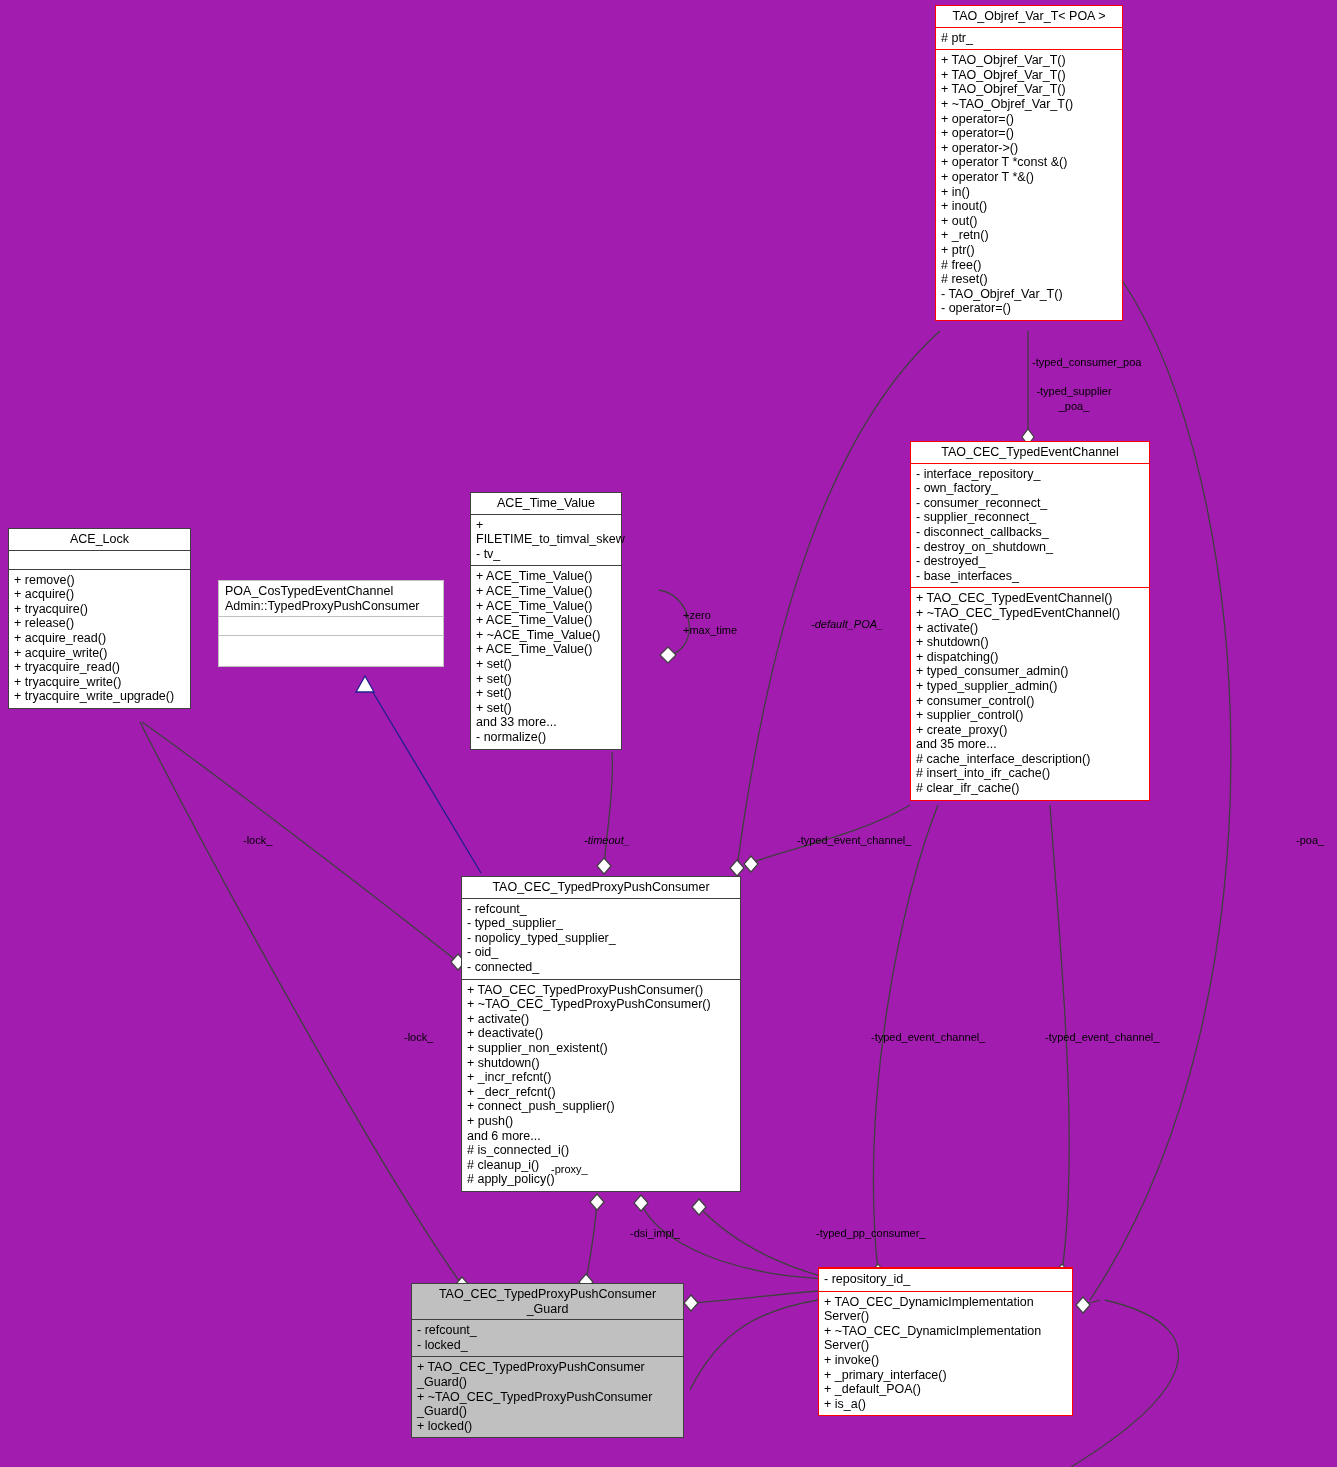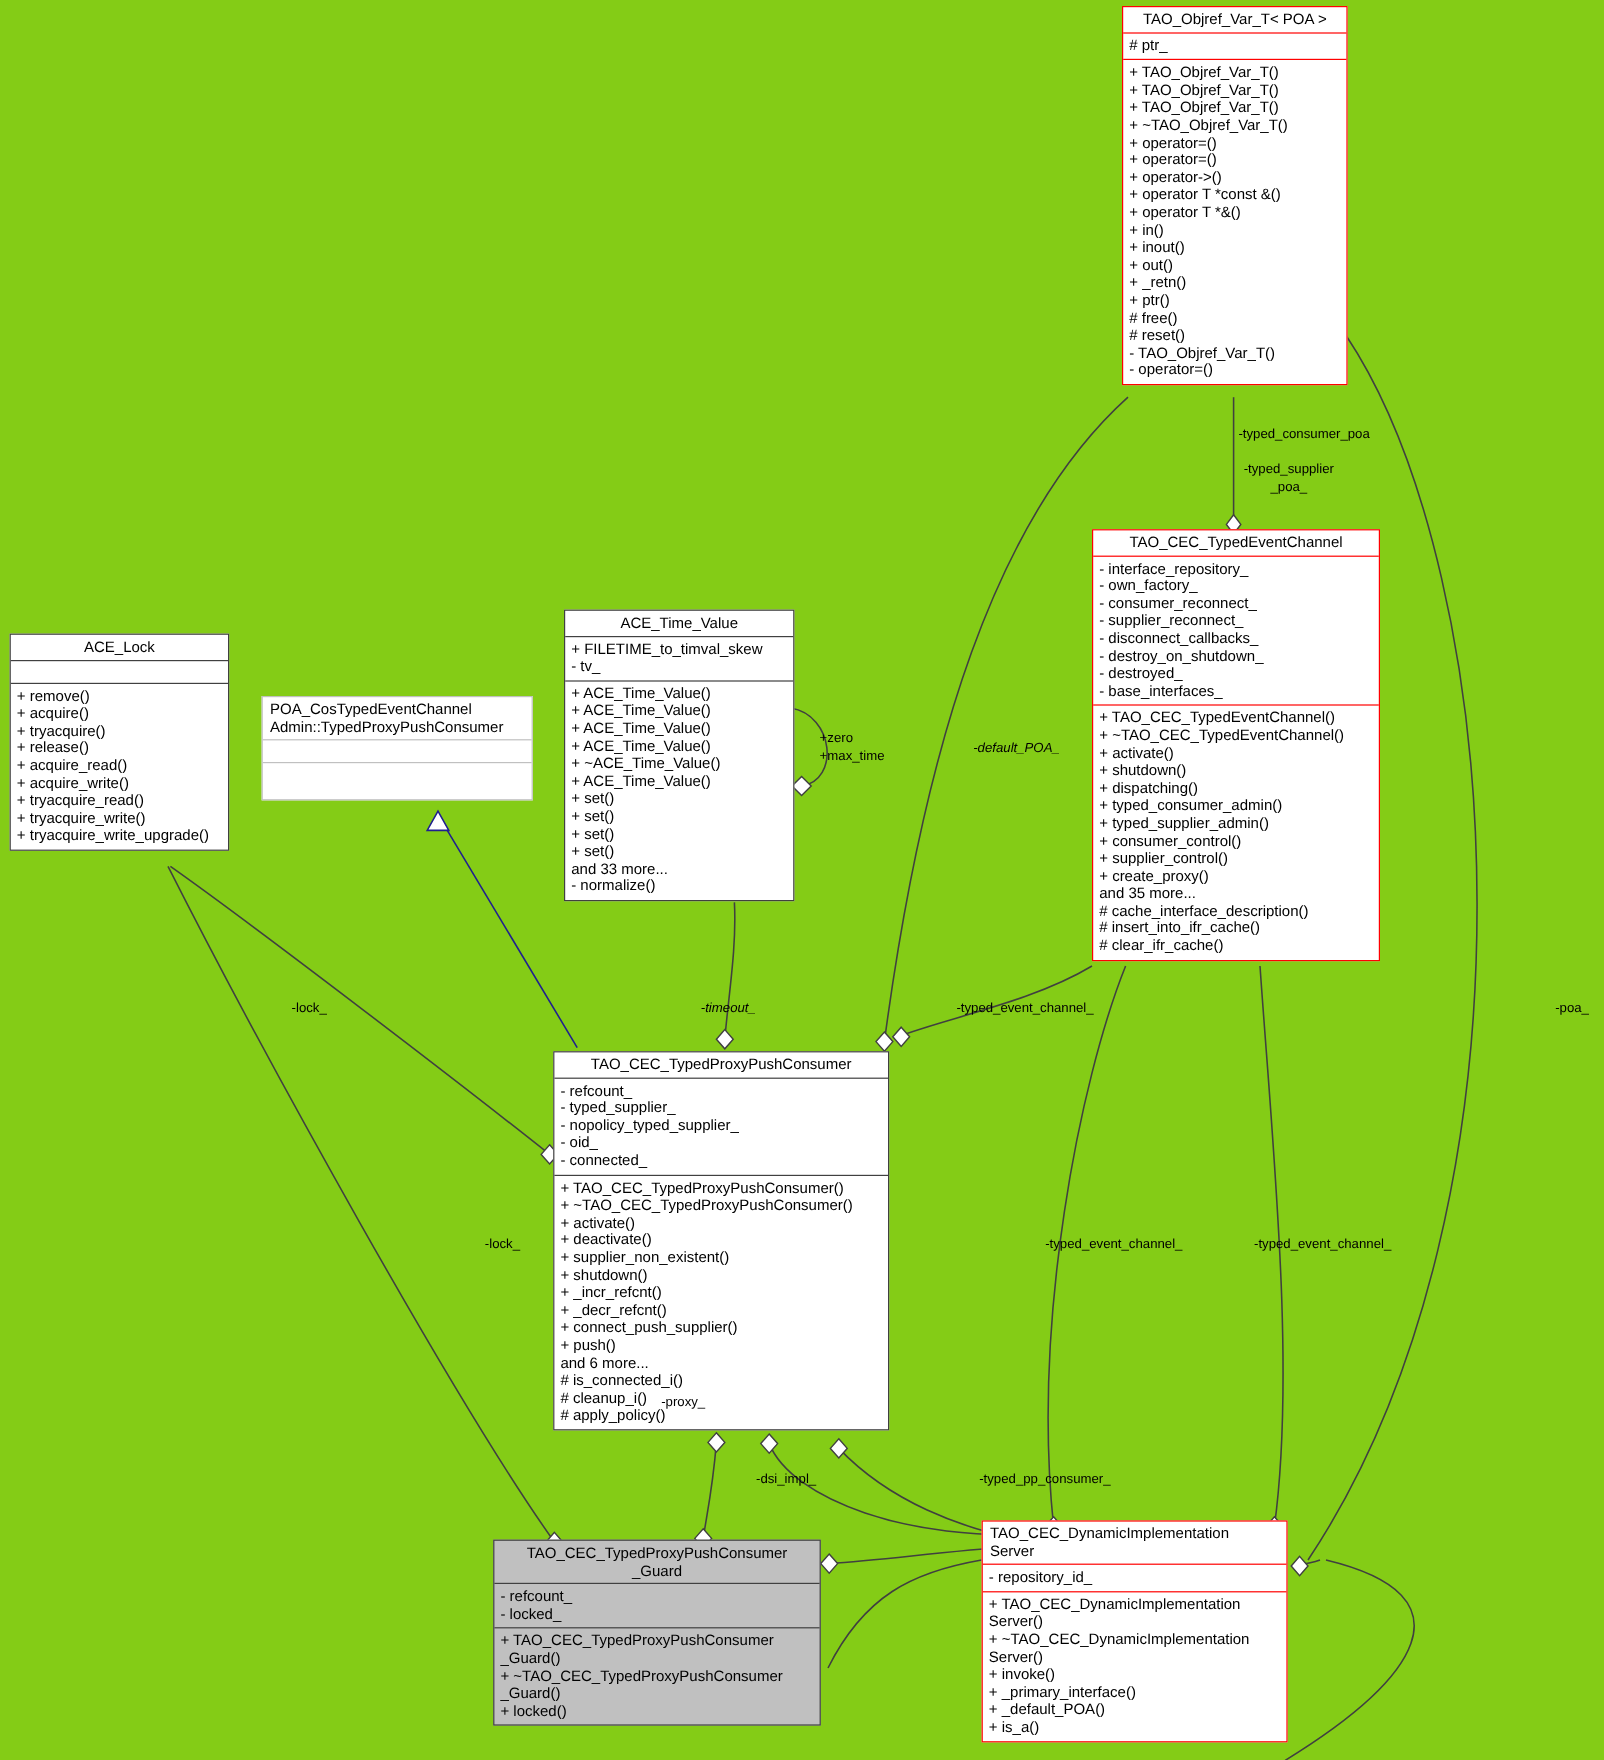--- a/index.html
+++ b/index.html
@@ -7,21 +7,21 @@
     padding: 0;
     background: #ffffff;
   }
   body {
     font-family: "Liberation Sans", sans-serif;
   }
   #canvas {
     position: relative;
     width: 1337px;
     height: 1467px;
-    background: #84cc16;
+    background: #a21caf;
     overflow: hidden;
   }
   svg.edges {
     position: absolute;
     left: 0;
     top: 0;
     width: 1337px;
     height: 1467px;
     pointer-events: none;
   }
@@ -203,21 +203,21 @@
     </div>
   </div>
 
   <div class="node light" style="left:218px; top:580px; width:226px;">
     <div class="title" style="text-align:left; padding-left:6px;">POA_CosTypedEventChannel
 Admin::TypedProxyPushConsumer</div>
     <div class="compart sep empty"></div>
     <div class="compart sep empty" style="height:30px;"></div>
   </div>
 
-  <div class="node black" style="left:470px; top:508px; width:192px;">
+  <div class="node black" style="left:470px; top:492px; width:152px;">
     <div class="title">ACE_Time_Value</div>
     <div class="compart sep">
       <div class="row">+ FILETIME_to_timval_skew</div>
       <div class="row">- tv_</div>
     </div>
     <div class="compart sep">
       <div class="row">+ ACE_Time_Value()</div>
       <div class="row">+ ACE_Time_Value()</div>
       <div class="row">+ ACE_Time_Value()</div>
       <div class="row">+ ACE_Time_Value()</div>
@@ -269,22 +269,20 @@
     <div class="compart sep">
       <div class="row">+ TAO_CEC_TypedProxyPushConsumer
 _Guard()</div>
       <div class="row">+ ~TAO_CEC_TypedProxyPushConsumer
 _Guard()</div>
       <div class="row">+ locked()</div>
     </div>
   </div>
 
   <div class="node red" style="left:818px; top:1267px; width:255px;">
-    <div class="title" style="text-align:left; padding-left:6px;">TAO_CEC_DynamicImplementation
-Server</div>
     <div class="compart sep">
       <div class="row">- repository_id_</div>
     </div>
     <div class="compart sep">
       <div class="row">+ TAO_CEC_DynamicImplementation
 Server()</div>
       <div class="row">+ ~TAO_CEC_DynamicImplementation
 Server()</div>
       <div class="row">+ invoke()</div>
       <div class="row">+ _primary_interface()</div>

